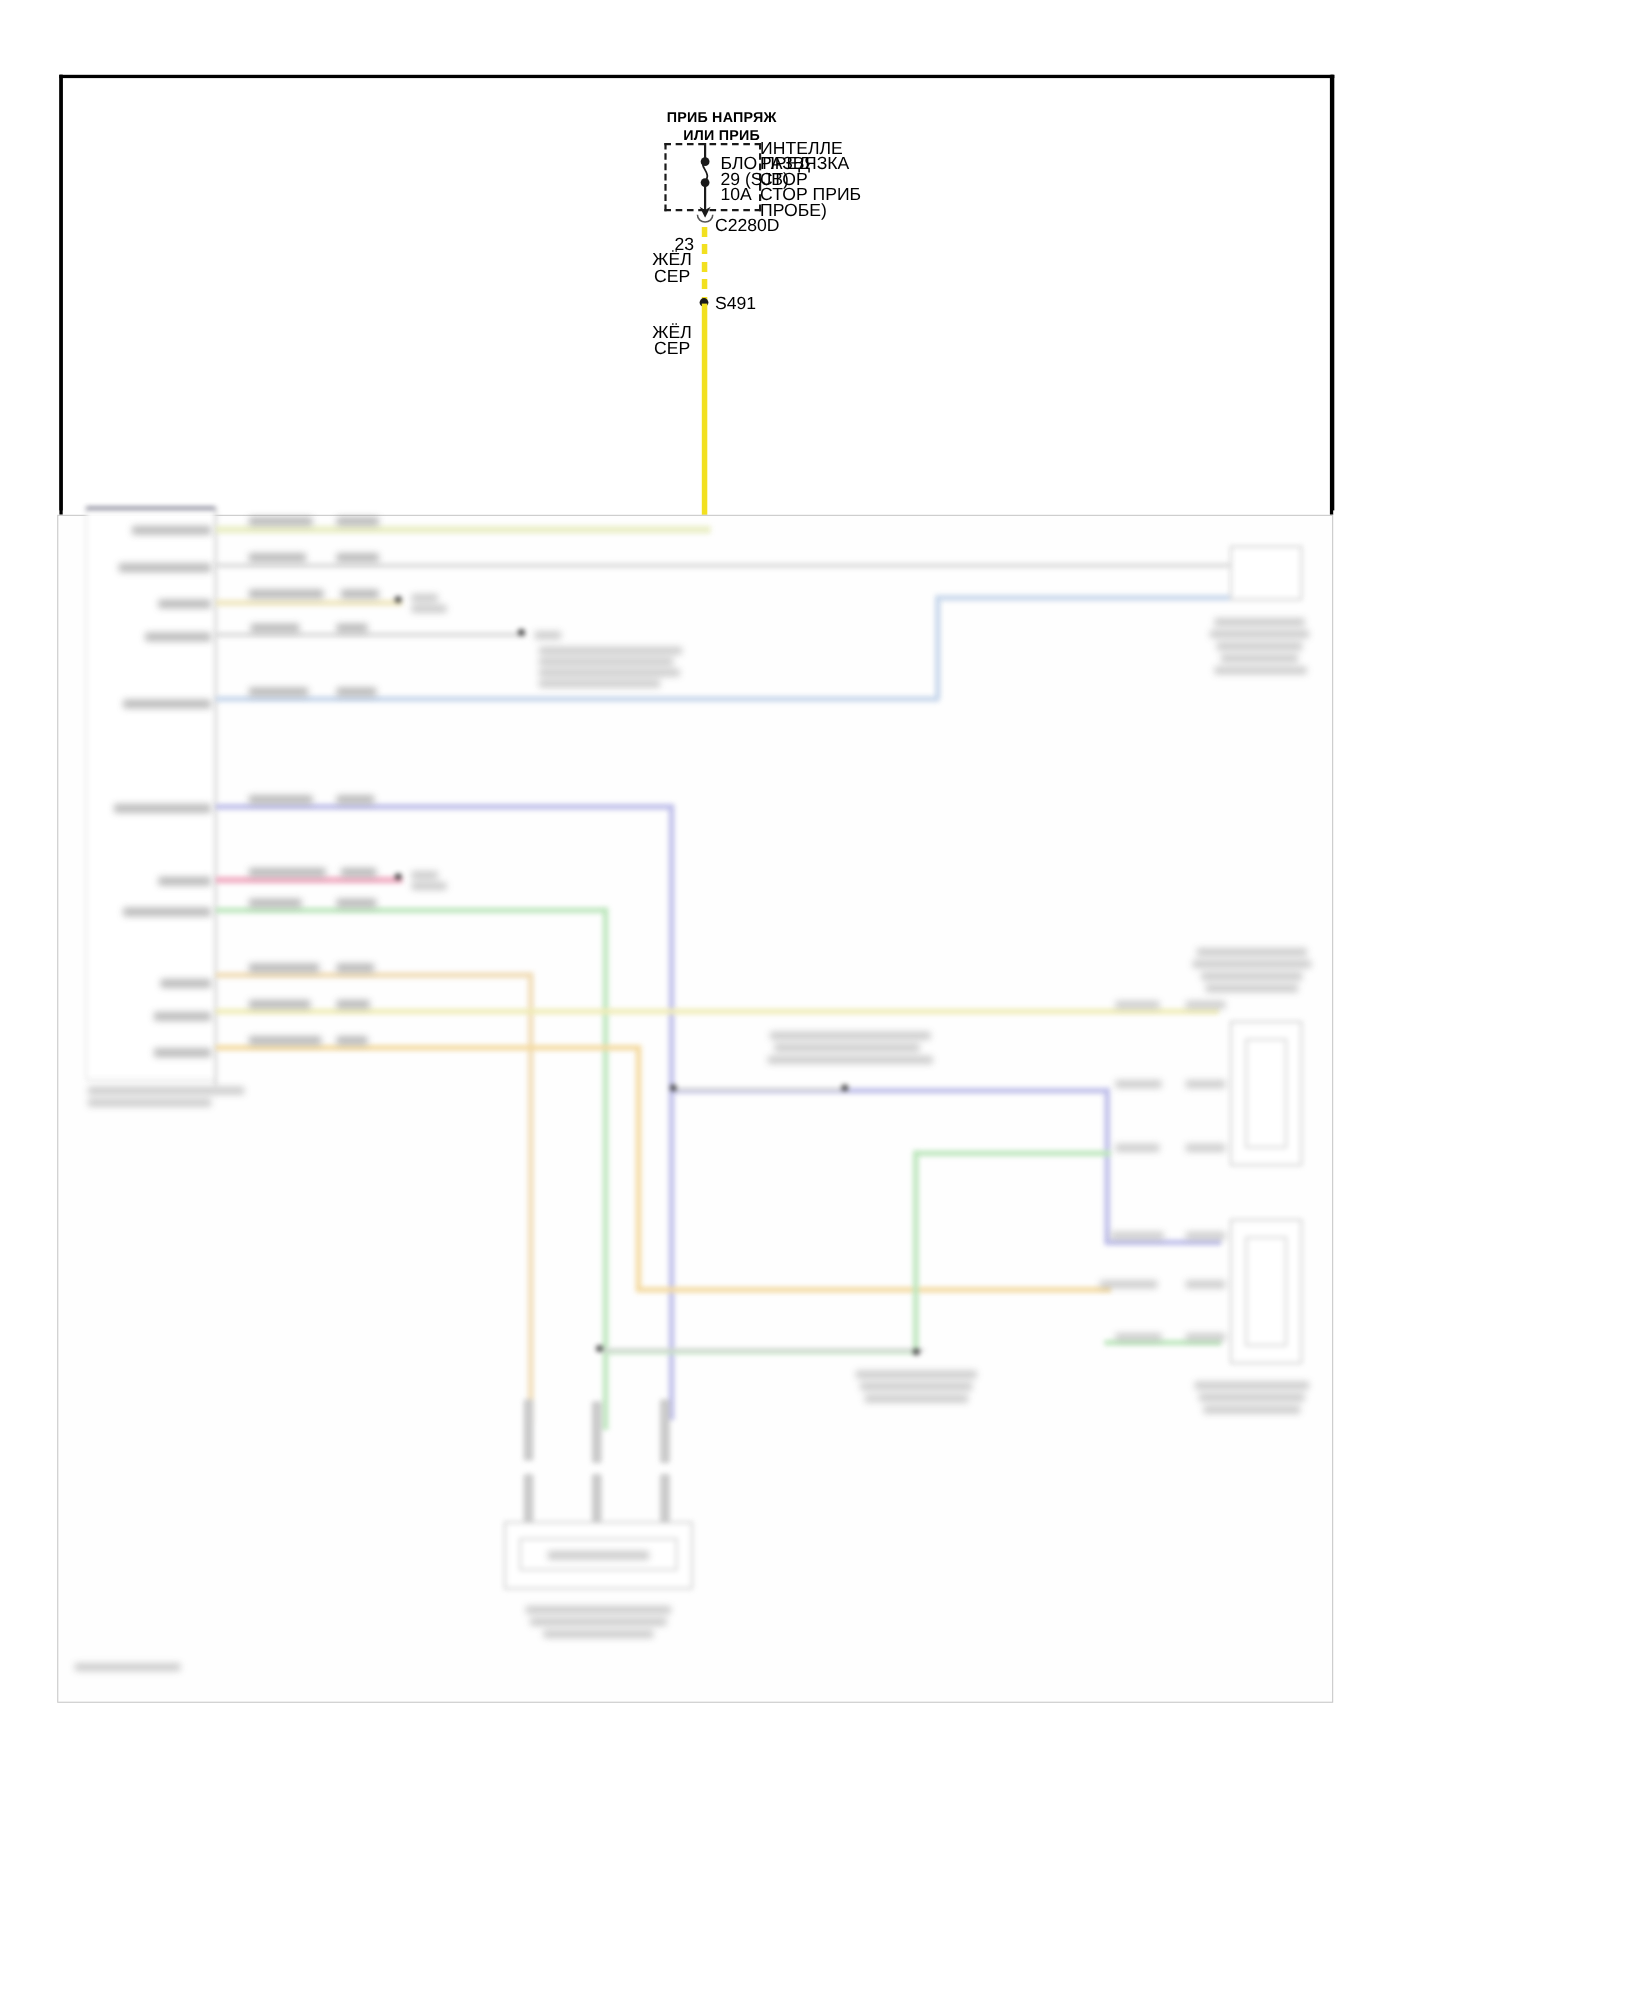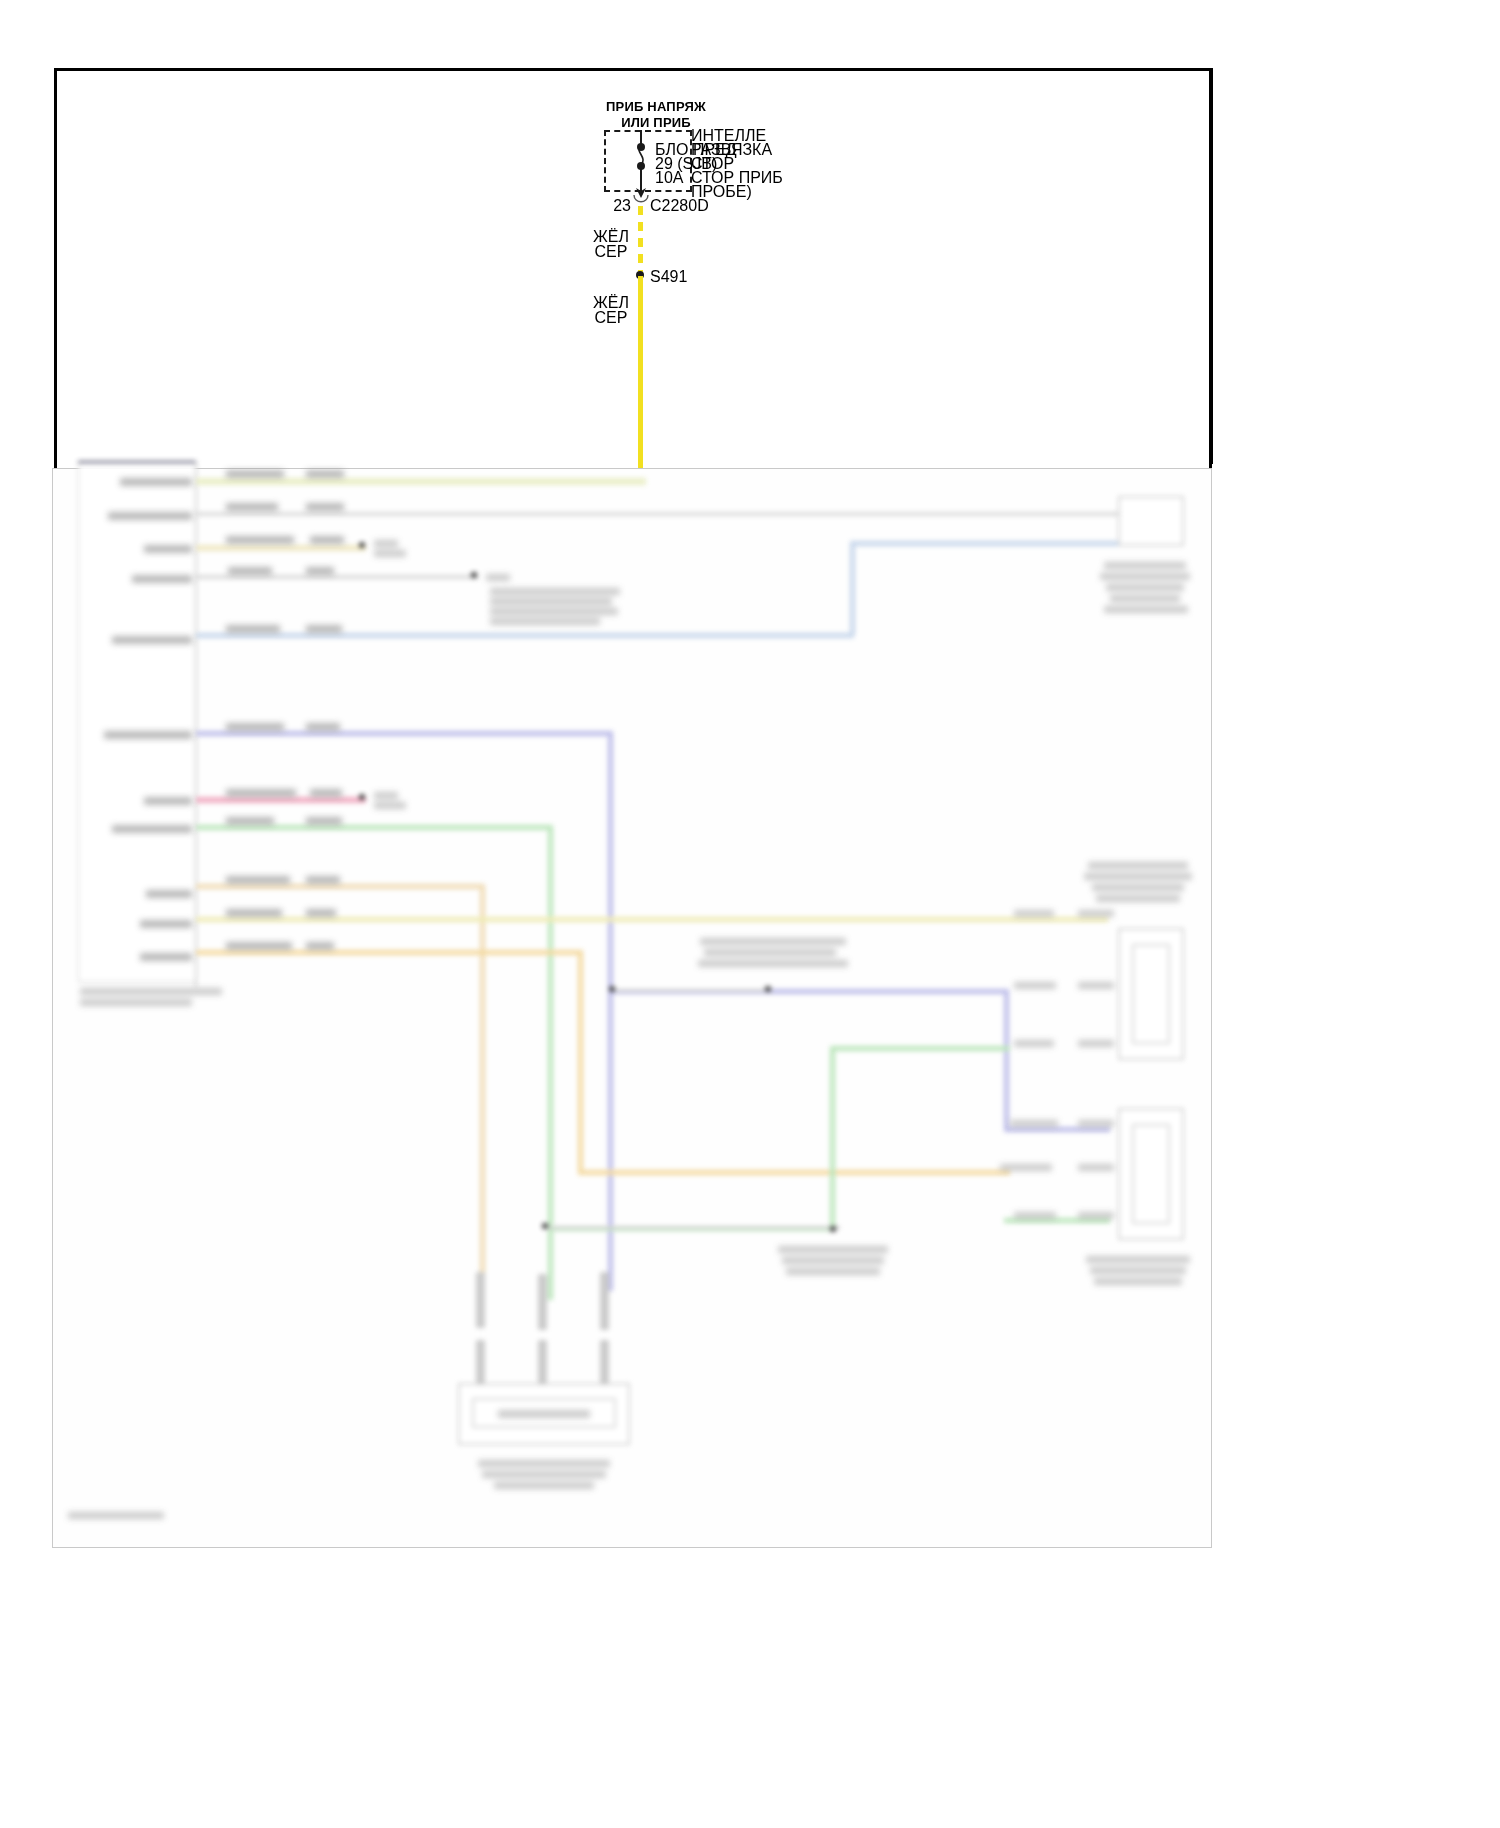--- a/index.html
+++ b/index.html
@@ -21,21 +21,21 @@
 
   
   .blurry{filter:blur(2.6px);opacity:.92;}
   .blurrier{filter:blur(3.4px);opacity:.85;}
 
   
   .h{position:absolute;height:2px;}
   .v{position:absolute;width:2px;}
   .txt{position:absolute;white-space:pre;line-height:1.12;}
   .ctr{text-align:center;}
-  .rt{text-align:right;}
+  .rt{text-align:right;margin-top:17px;}
 
   .dot{position:absolute;width:8px;height:8px;border-radius:50%;background:#1a1a1a;}
   .dot-s{position:absolute;width:6px;height:6px;border-radius:50%;background:#2a2a2a;}
 
   
   .fusebox{position:absolute;border:2px dashed #1a1a1a;box-sizing:border-box;}
 
   
   .lbl-top{font-size:13px;font-weight:bold;letter-spacing:.2px;}
   .lbl-sm{font-size:16px;}

